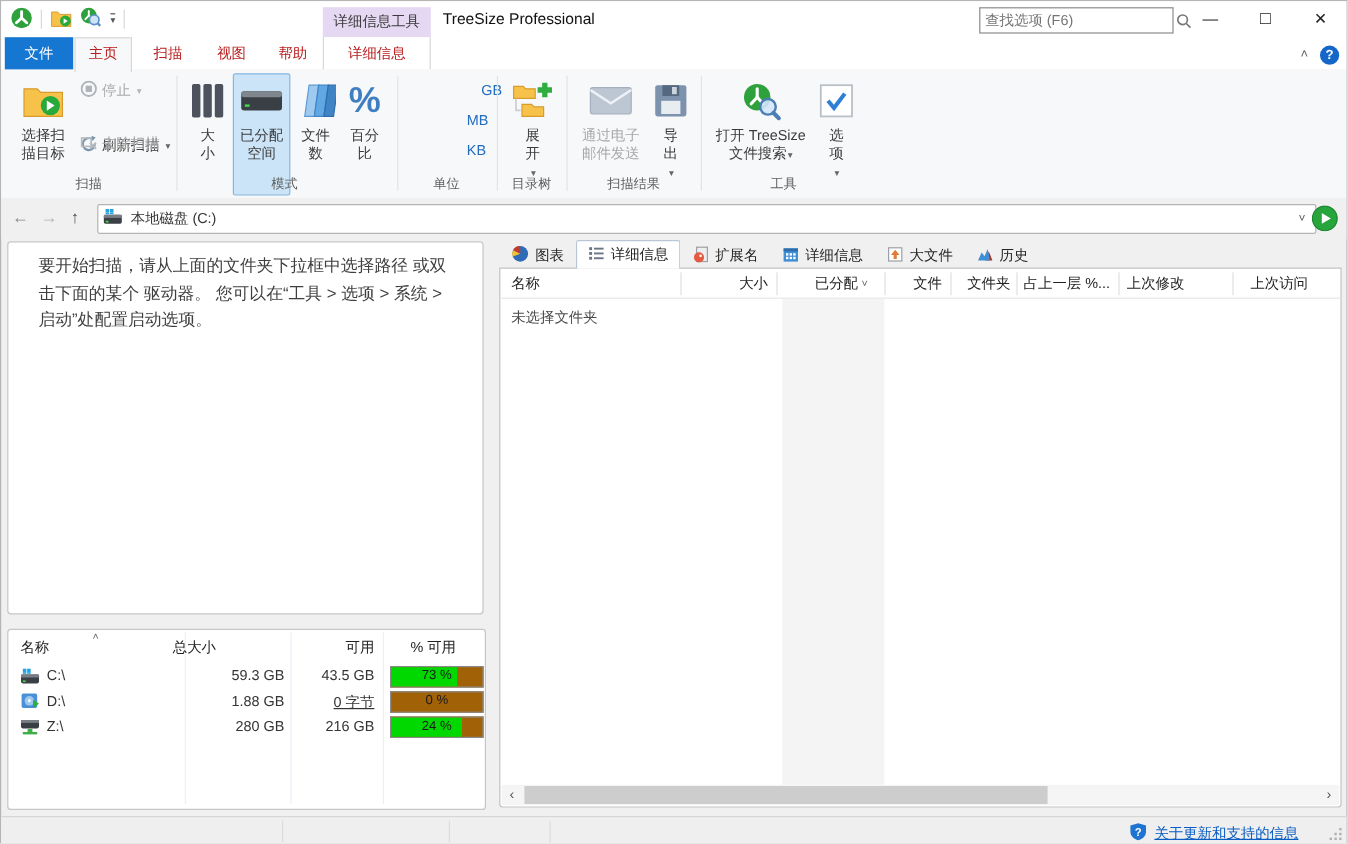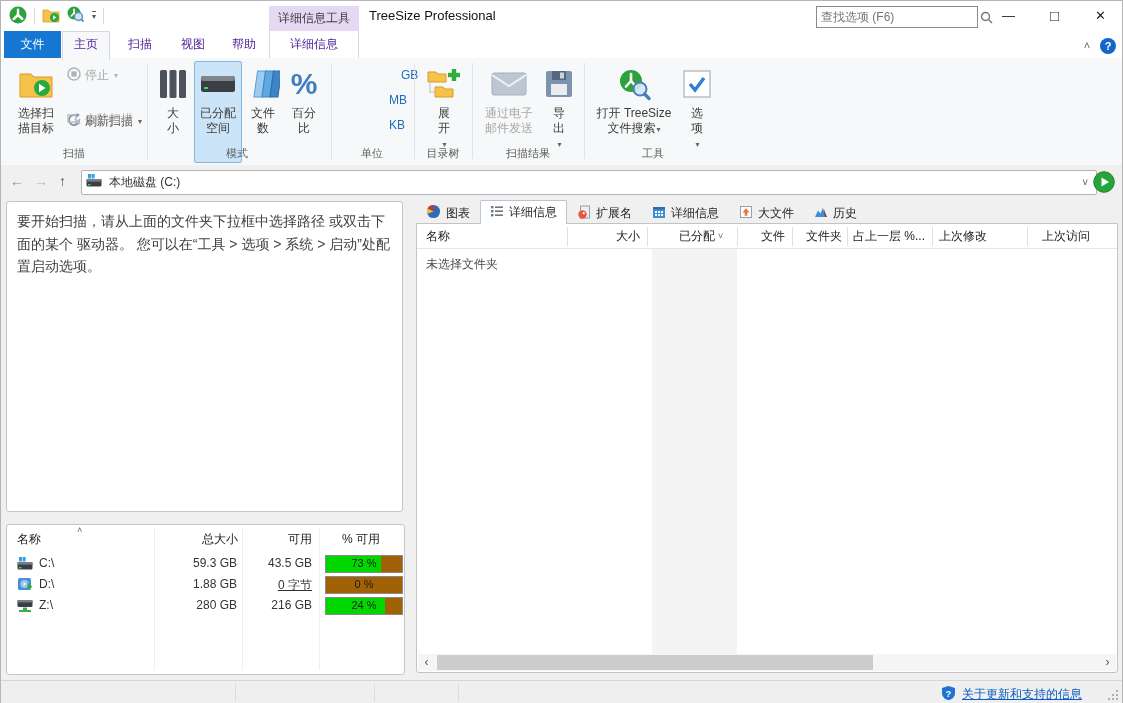--- a/index.html
+++ b/index.html
@@ -10,21 +10,21 @@
   #titlebar{left:0;top:0;width:100%;height:30px;background:#fff;}
   .qat-sep{width:1px;height:16px;background:#d9d9d9;display:inline-block;}
   .qat{display:flex;align-items:center;gap:7px;position:absolute;left:8px;top:5px;height:20px;}
   .ctx-group{position:absolute;left:268px;top:5px;width:90px;height:25px;background:#e5d8f3;color:#3b3b3b;text-align:center;line-height:25px;}
   .app-title{position:absolute;left:368px;top:7px;font-size:13px;color:#111;}
   .searchbox{position:absolute;left:815px;top:5px;width:160px;height:20px;border:1px solid #8a8a8a;background:#fff;display:flex;align-items:center;}
   .searchbox input{border:none;outline:none;flex:1;font-size:12px;font-family:inherit;color:#ef4444;padding:0 4px;background:transparent;}
   .winbtn{position:absolute;top:0;width:45px;height:30px;text-align:center;line-height:30px;font-size:13px;color:#222;}
   
   #tabrow{left:0;top:30px;width:100%;height:27px;background:#fff;}
-  .rtab{position:absolute;top:0;height:27px;text-align:center;line-height:27px;color:#4c1d95;}
+  .rtab{position:absolute;top:0;height:27px;text-align:center;line-height:27px;color:#b91c1c;}
   .rtab.file{background:#1577d2;color:#fff;}
   .rtab.active{background:#f7f8f9;border:1px solid #d8d8d8;border-bottom:none;line-height:25px;height:28px;z-index:2;}
   .rtab.ctx{border-left:1px solid #d8d8d8;border-right:1px solid #d8d8d8;}
   .ribbon-collapse{position:absolute;left:1078px;top:36px;width:16px;height:16px;color:#666;text-align:center;line-height:16px;font-size:11px;}
   .help-circle{position:absolute;left:1099px;top:37px;width:16px;height:16px;border-radius:50%;background:#1467c8;color:#fff;font-weight:bold;font-size:11px;text-align:center;line-height:16px;}
   
   #ribbon{left:0;top:57px;width:100%;height:107px;background:#f7f8f9;border-bottom:1px solid #d4d4d4;}
   .gsep{position:absolute;top:5px;width:1px;height:96px;background:#e3e3e3;}
   .glabel{position:absolute;top:88px;width:100px;text-align:center;color:#5f5f5f;font-size:11px;}
   .rbtn{position:absolute;top:3px;text-align:center;color:#3b3b3b;border:1px solid transparent;border-radius:2px;padding-top:2px;}
@@ -38,21 +38,21 @@
   .disabled .da{color:#b5b5b5;}
   .unit-opt{position:absolute;color:#1f6bbf;font-size:12px;left:388px;}
   
   #addrbar{left:0;top:164px;width:100%;height:34px;background:#f0f0f0;}
   .navarrow{position:absolute;top:8px;font-size:14px;}
   .combo{position:absolute;left:80px;top:5px;width:1006px;height:23px;background:#fff;border:1px solid #b3b3b3;border-radius:2px;display:flex;align-items:center;padding:0 4px;gap:6px;}
   .combo .chev{margin-left:auto;color:#555;font-size:10px;padding-right:4px;}
   .gobtn{position:absolute;left:1092px;top:6px;width:22px;height:22px;}
   
   .panel{position:absolute;background:#fff;border:1px solid #c6c6c6;border-radius:3px;}
-  #msgpanel{left:5px;top:200px;width:397px;height:311px;padding:8px 10px;box-sizing:border-box;font-size:14px;color:#3f3f3f;line-height:1.62;}
+  #msgpanel{left:5px;top:200px;width:397px;height:311px;padding:8px 25px;box-sizing:border-box;font-size:14px;color:#3f3f3f;line-height:1.62;}
   #drivepanel{left:5px;top:523px;width:397px;height:149px;font-size:12px;}
   .dcolsep{position:absolute;top:2px;width:1px;height:143px;background:#e9f0f7;}
   .dhead{position:absolute;top:6px;color:#222;}
   .drow{position:absolute;height:21px;width:100%;}
   .dcell{position:absolute;top:3px;white-space:nowrap;}
   .dbar{position:absolute;left:318px;top:2px;width:76px;height:16px;border:1px solid #8a8a8a;background:#a16207;}
   .dbar .fill{position:absolute;left:0;top:0;bottom:0;background:#00d800;}
   .dbar .blabel{position:absolute;left:0;right:0;top:1px;text-align:center;font-size:11px;color:#1a1a1a;}
   
   .rtabs{position:absolute;left:415px;top:200px;height:23px;display:flex;align-items:flex-end;}
@@ -315,21 +315,21 @@
   <div class="panel" id="msgpanel">
     <span>要开始扫描，请从上面的文件夹下拉框中选择路径 或双击下面的某个 驱动器。 您可以在“工具 &gt; 选项 &gt; 系统 &gt; 启动”处配置启动选项。</span>
   </div>
 
   <div class="panel" id="drivepanel">
     <div class="dcolsep" style="left:147px;"></div>
     <div class="dcolsep" style="left:235px;"></div>
     <div class="dcolsep" style="left:312px;"></div>
     <div class="dhead" style="left:10px;">名称</div>
     <div class="dhead" style="left:70px;top:0px;font-size:9px;color:#666;">˄</div>
-    <div class="dhead" style="left:156px;width:75px;text-align:right;">总大小</div>
+    <div class="dhead" style="left:137px;width:75px;">总大小</div>
     <div class="dhead" style="left:240px;width:65px;text-align:right;">可用</div>
     <div class="dhead" style="left:312px;width:84px;text-align:center;">% 可用</div>
 
     <div class="drow" style="top:28px;">
       <span class="dcell" style="left:10px;top:4px;"><svg width="17" height="14">
             <rect x="0.5" y="5" width="15" height="7.5" rx="1.5" fill="#3a3f46"></rect>
             <rect x="0.5" y="5" width="15" height="2.6" fill="#787e85"></rect>
             <rect x="2" y="10" width="2.4" height="1.4" fill="#41d84b"></rect>
             <g fill="#29a3e0">
               <rect x="2" y="0" width="3" height="3"></rect>

